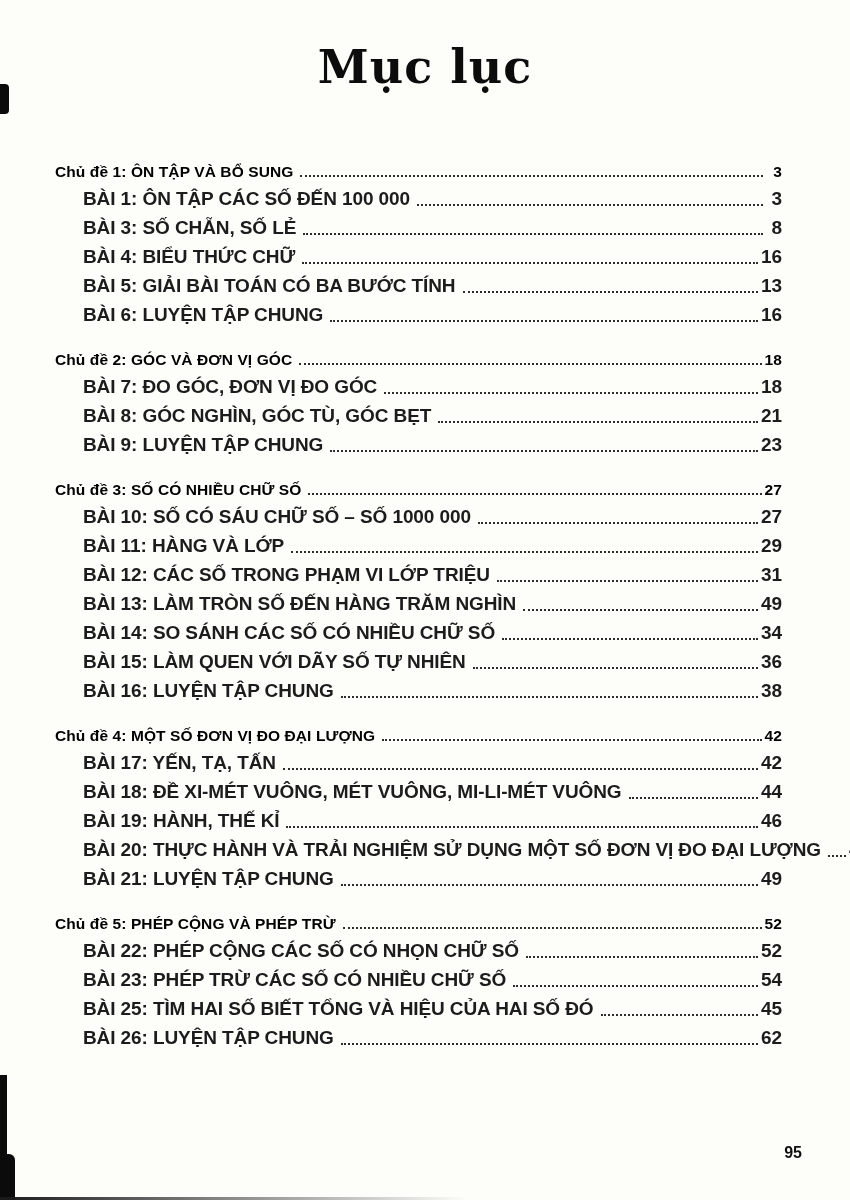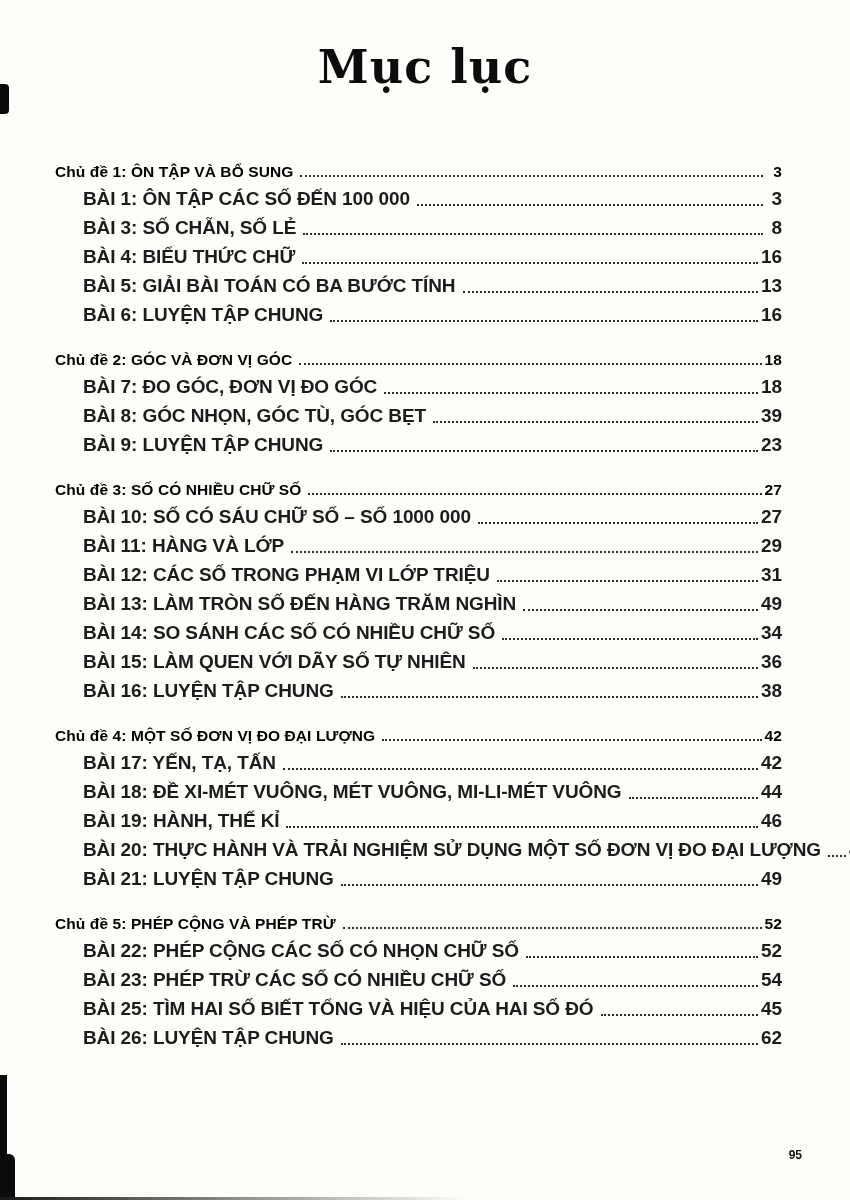--- a/index.html
+++ b/index.html
@@ -53,21 +53,21 @@
     flex: 1;
     min-width: 18px;
     margin: 0 3px 4px 7px;
     border-bottom: 2px dotted #2d2d2d;
   }
   .pagenum { min-width: 16px; text-align: right; }
   .footer-page {
     position: absolute;
     right: 48px;
     bottom: 38px;
-    font-size: 12px;
+    font-size: 16px;
     font-weight: 700;
     color: #101010;
   }
 </style>
 </head>
 <body>
 
 <div class="page">
   <div class="artifact artifact-top-left"></div>
   <div class="artifact artifact-left-strip"></div>
@@ -114,23 +114,23 @@
           <span class="label">Chủ đề 2: GÓC VÀ ĐƠN VỊ GÓC</span>
           <span class="dots"></span>
           <span class="pagenum">18</span>
         </div>
         <div class="toc-row item">
           <span class="label">BÀI 7: ĐO GÓC, ĐƠN VỊ ĐO GÓC</span>
           <span class="dots"></span>
           <span class="pagenum">18</span>
         </div>
         <div class="toc-row item">
-          <span class="label">BÀI 8: GÓC NHỌN, GÓC TÙ, GÓC BẸT</span>
-          <span class="dots"></span>
-          <span class="pagenum">39</span>
+          <span class="label">BÀI 8: GÓC NGHÌN, GÓC TÙ, GÓC BẸT</span>
+          <span class="dots"></span>
+          <span class="pagenum">21</span>
         </div>
         <div class="toc-row item">
           <span class="label">BÀI 9: LUYỆN TẬP CHUNG</span>
           <span class="dots"></span>
           <span class="pagenum">23</span>
         </div>
       </div>
       <div class="section">
         <div class="toc-row heading">
           <span class="label">Chủ đề 3: SỐ CÓ NHIỀU CHỮ SỐ</span>

